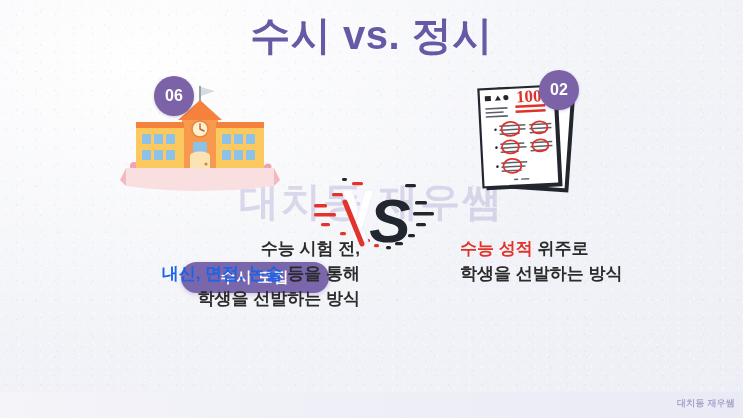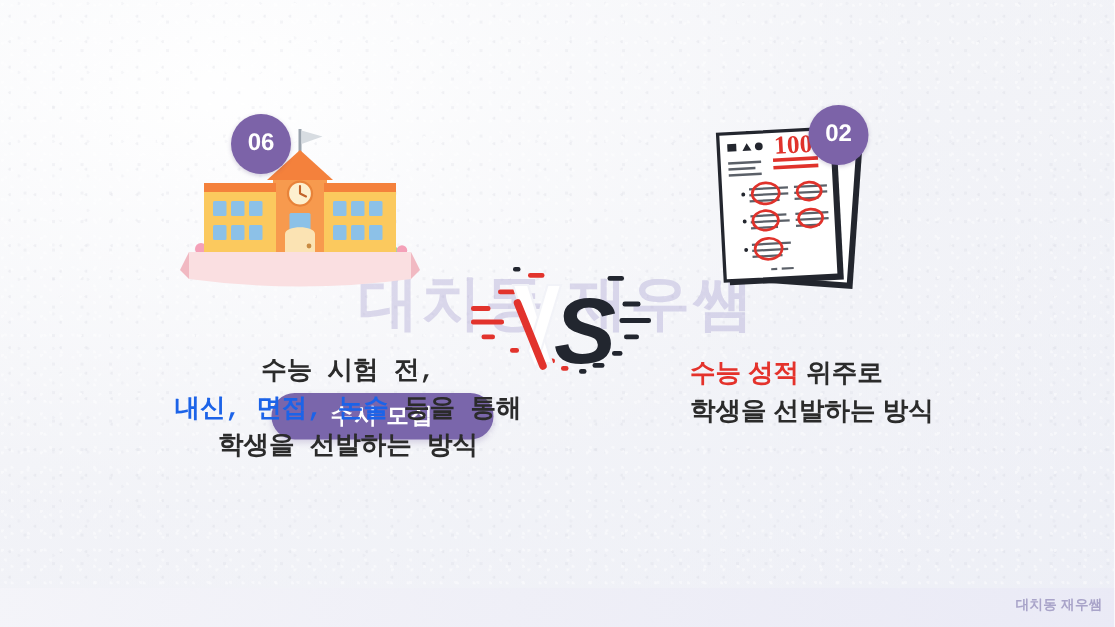--- a/index.html
+++ b/index.html
@@ -137,21 +137,21 @@
     position: absolute;
     top: 236px;
     width: 300px;
     z-index: 5;
     font-size: 17px;
     font-weight: 700;
     line-height: 1.48;
     color: #2b2b2b;
     white-space: nowrap;
   }
-  #desc-left  { left: 60px;  text-align: center;  padding-left: 44px; font-family: Liberation Mono, monospace; }
+  #desc-left  { left: 60px;  text-align: right;  padding-left: 44px; }
   #desc-right { left: 400px; text-align: left;  padding-left: 60px; }
 
   .hl-blue { color: #1c63e8; }
   .hl-red  { color: #e4322b; }
 
   
   #vs-wrap {
     position: absolute;
     left: 312px;
     top: 176px;
@@ -191,20 +191,21 @@
 </style>
 </head>
 <body>
 
 <div id="slide">
 
   <div id="noise"></div>
 
   <div id="watermark">대치동 재우쌤</div>
 
+  <div id="title">수시 vs. 정시</div>
 
   <div class="col" id="col-left">
 
     <div class="art">
 
       <svg id="school" width="160" height="112" viewBox="0 0 160 112">
 
         <g>
           <path d="M18 96 C14 84 18 74 26 70 C28 80 26 90 22 96 Z" fill="#7fc97f"></path>
           <path d="M10 98 C10 88 16 82 24 82 C20 90 16 95 12 99 Z" fill="#a9dca0"></path>

